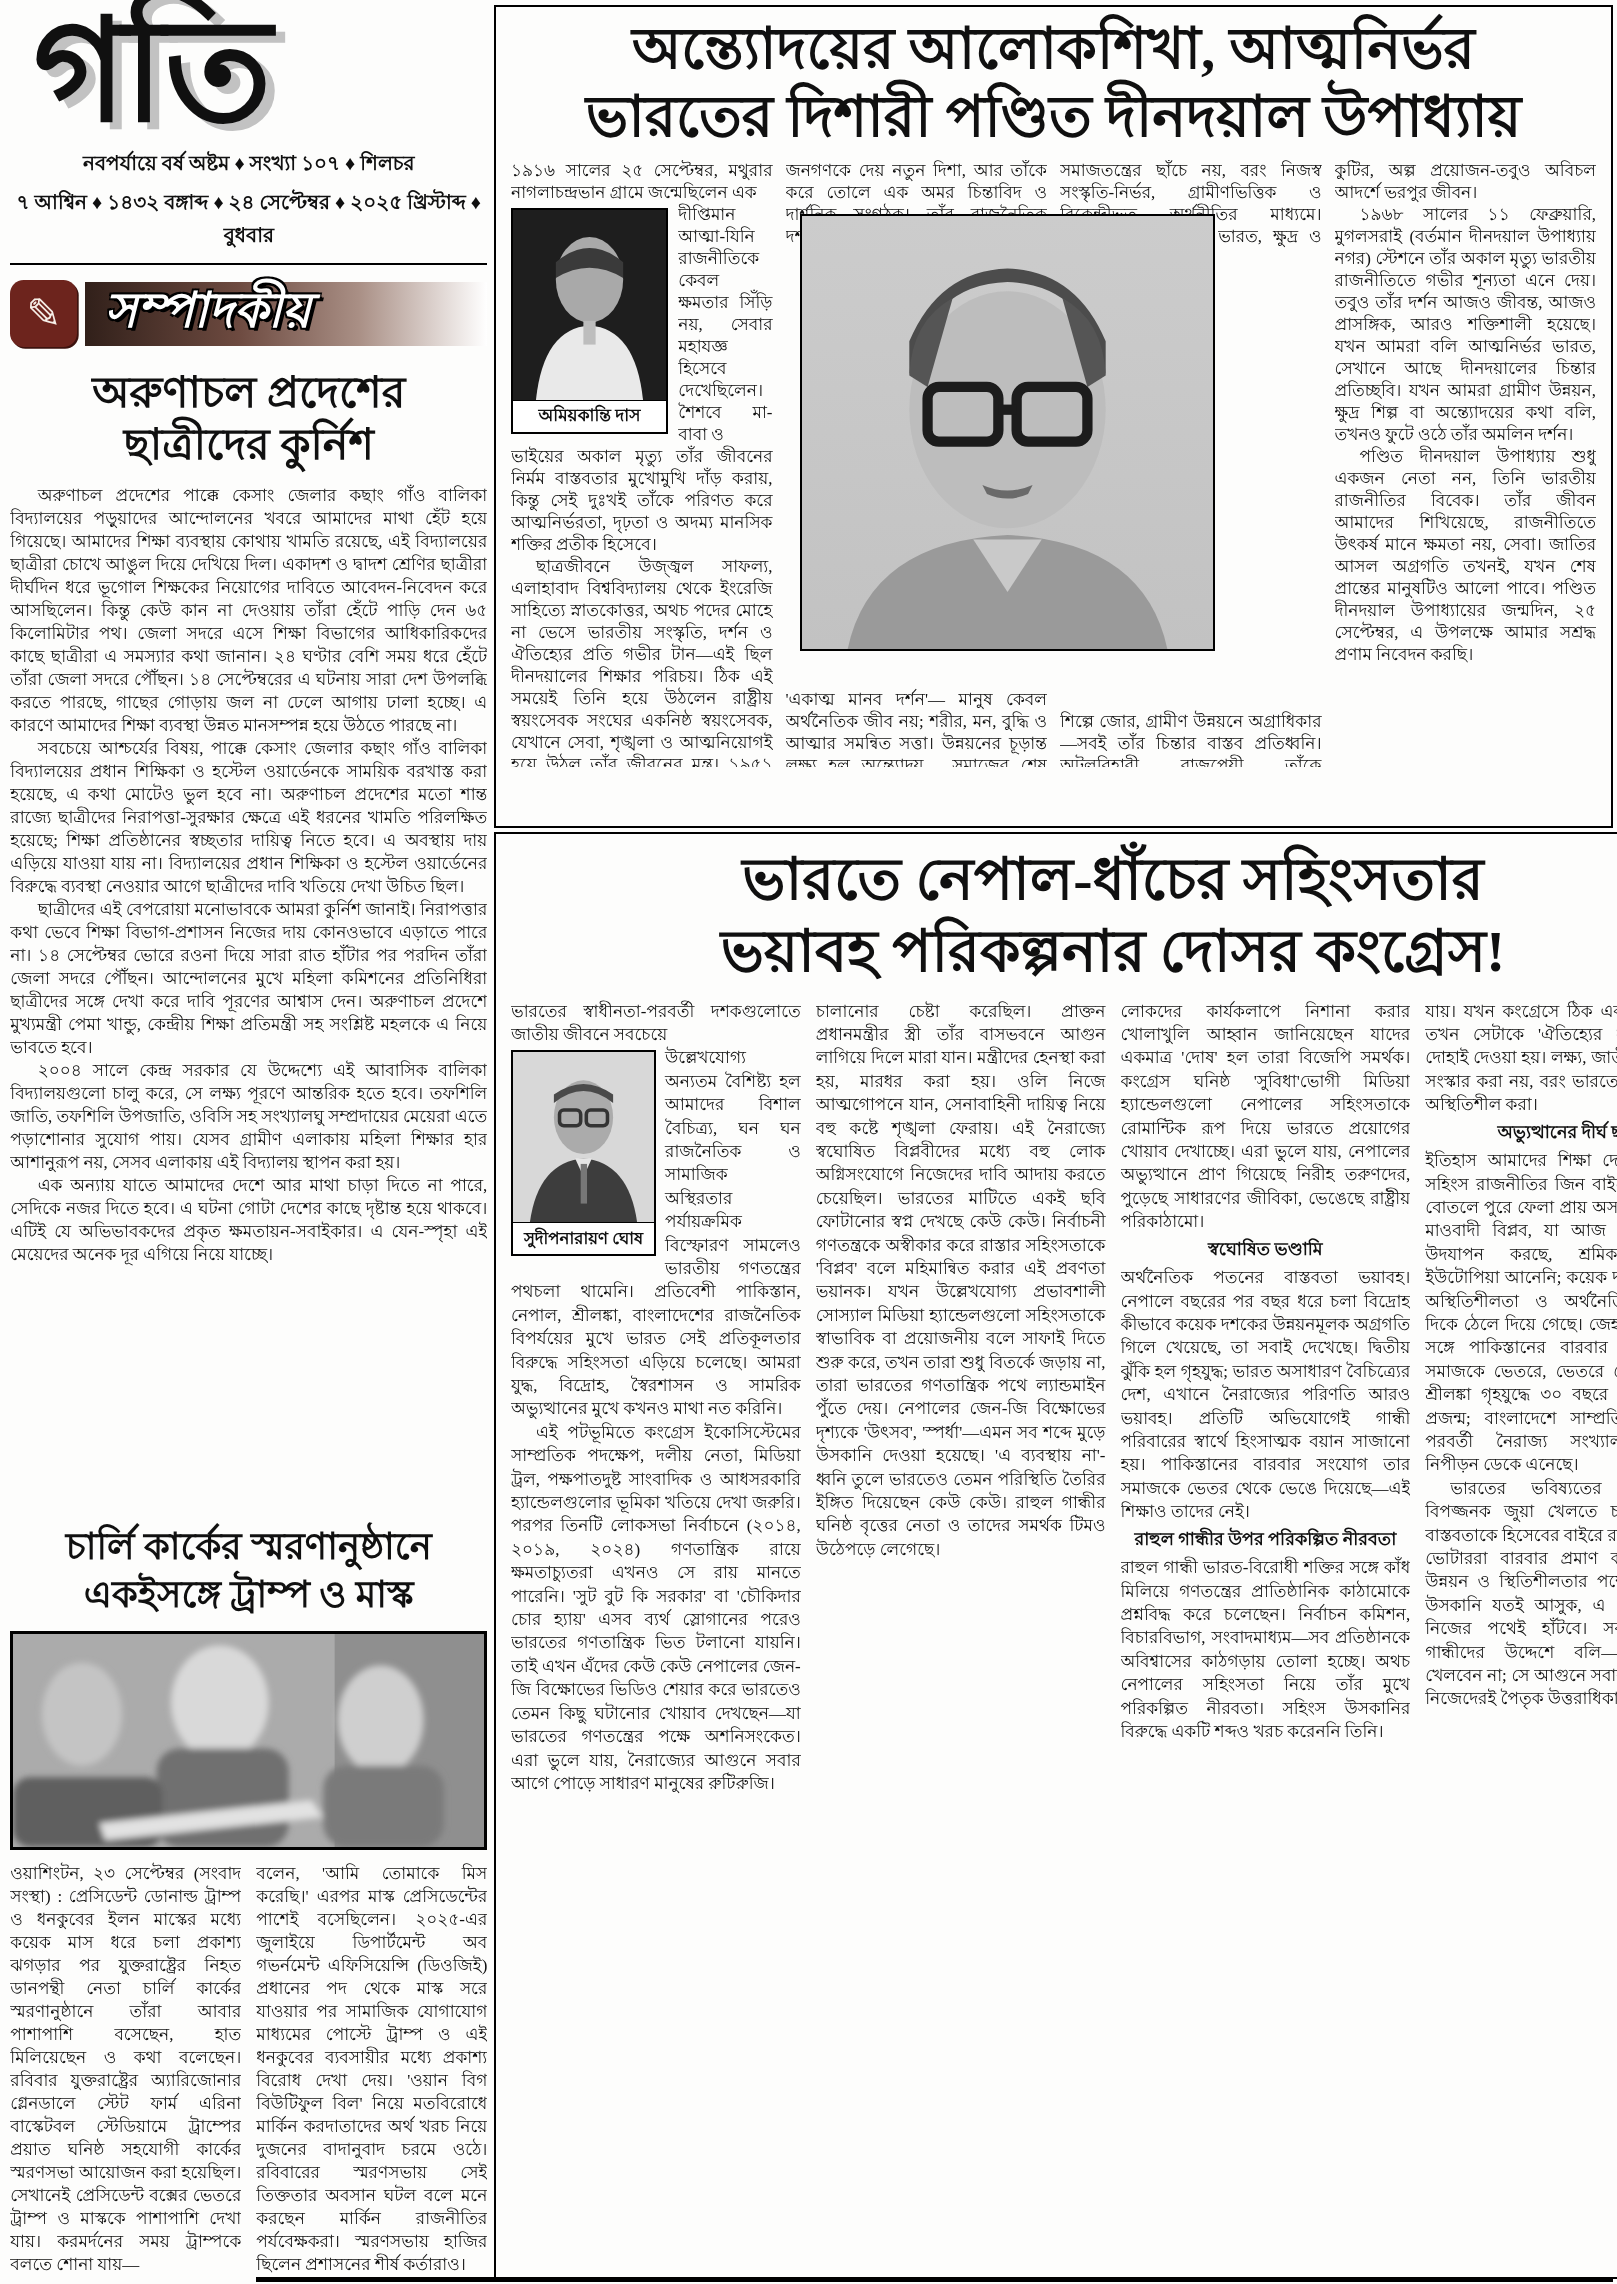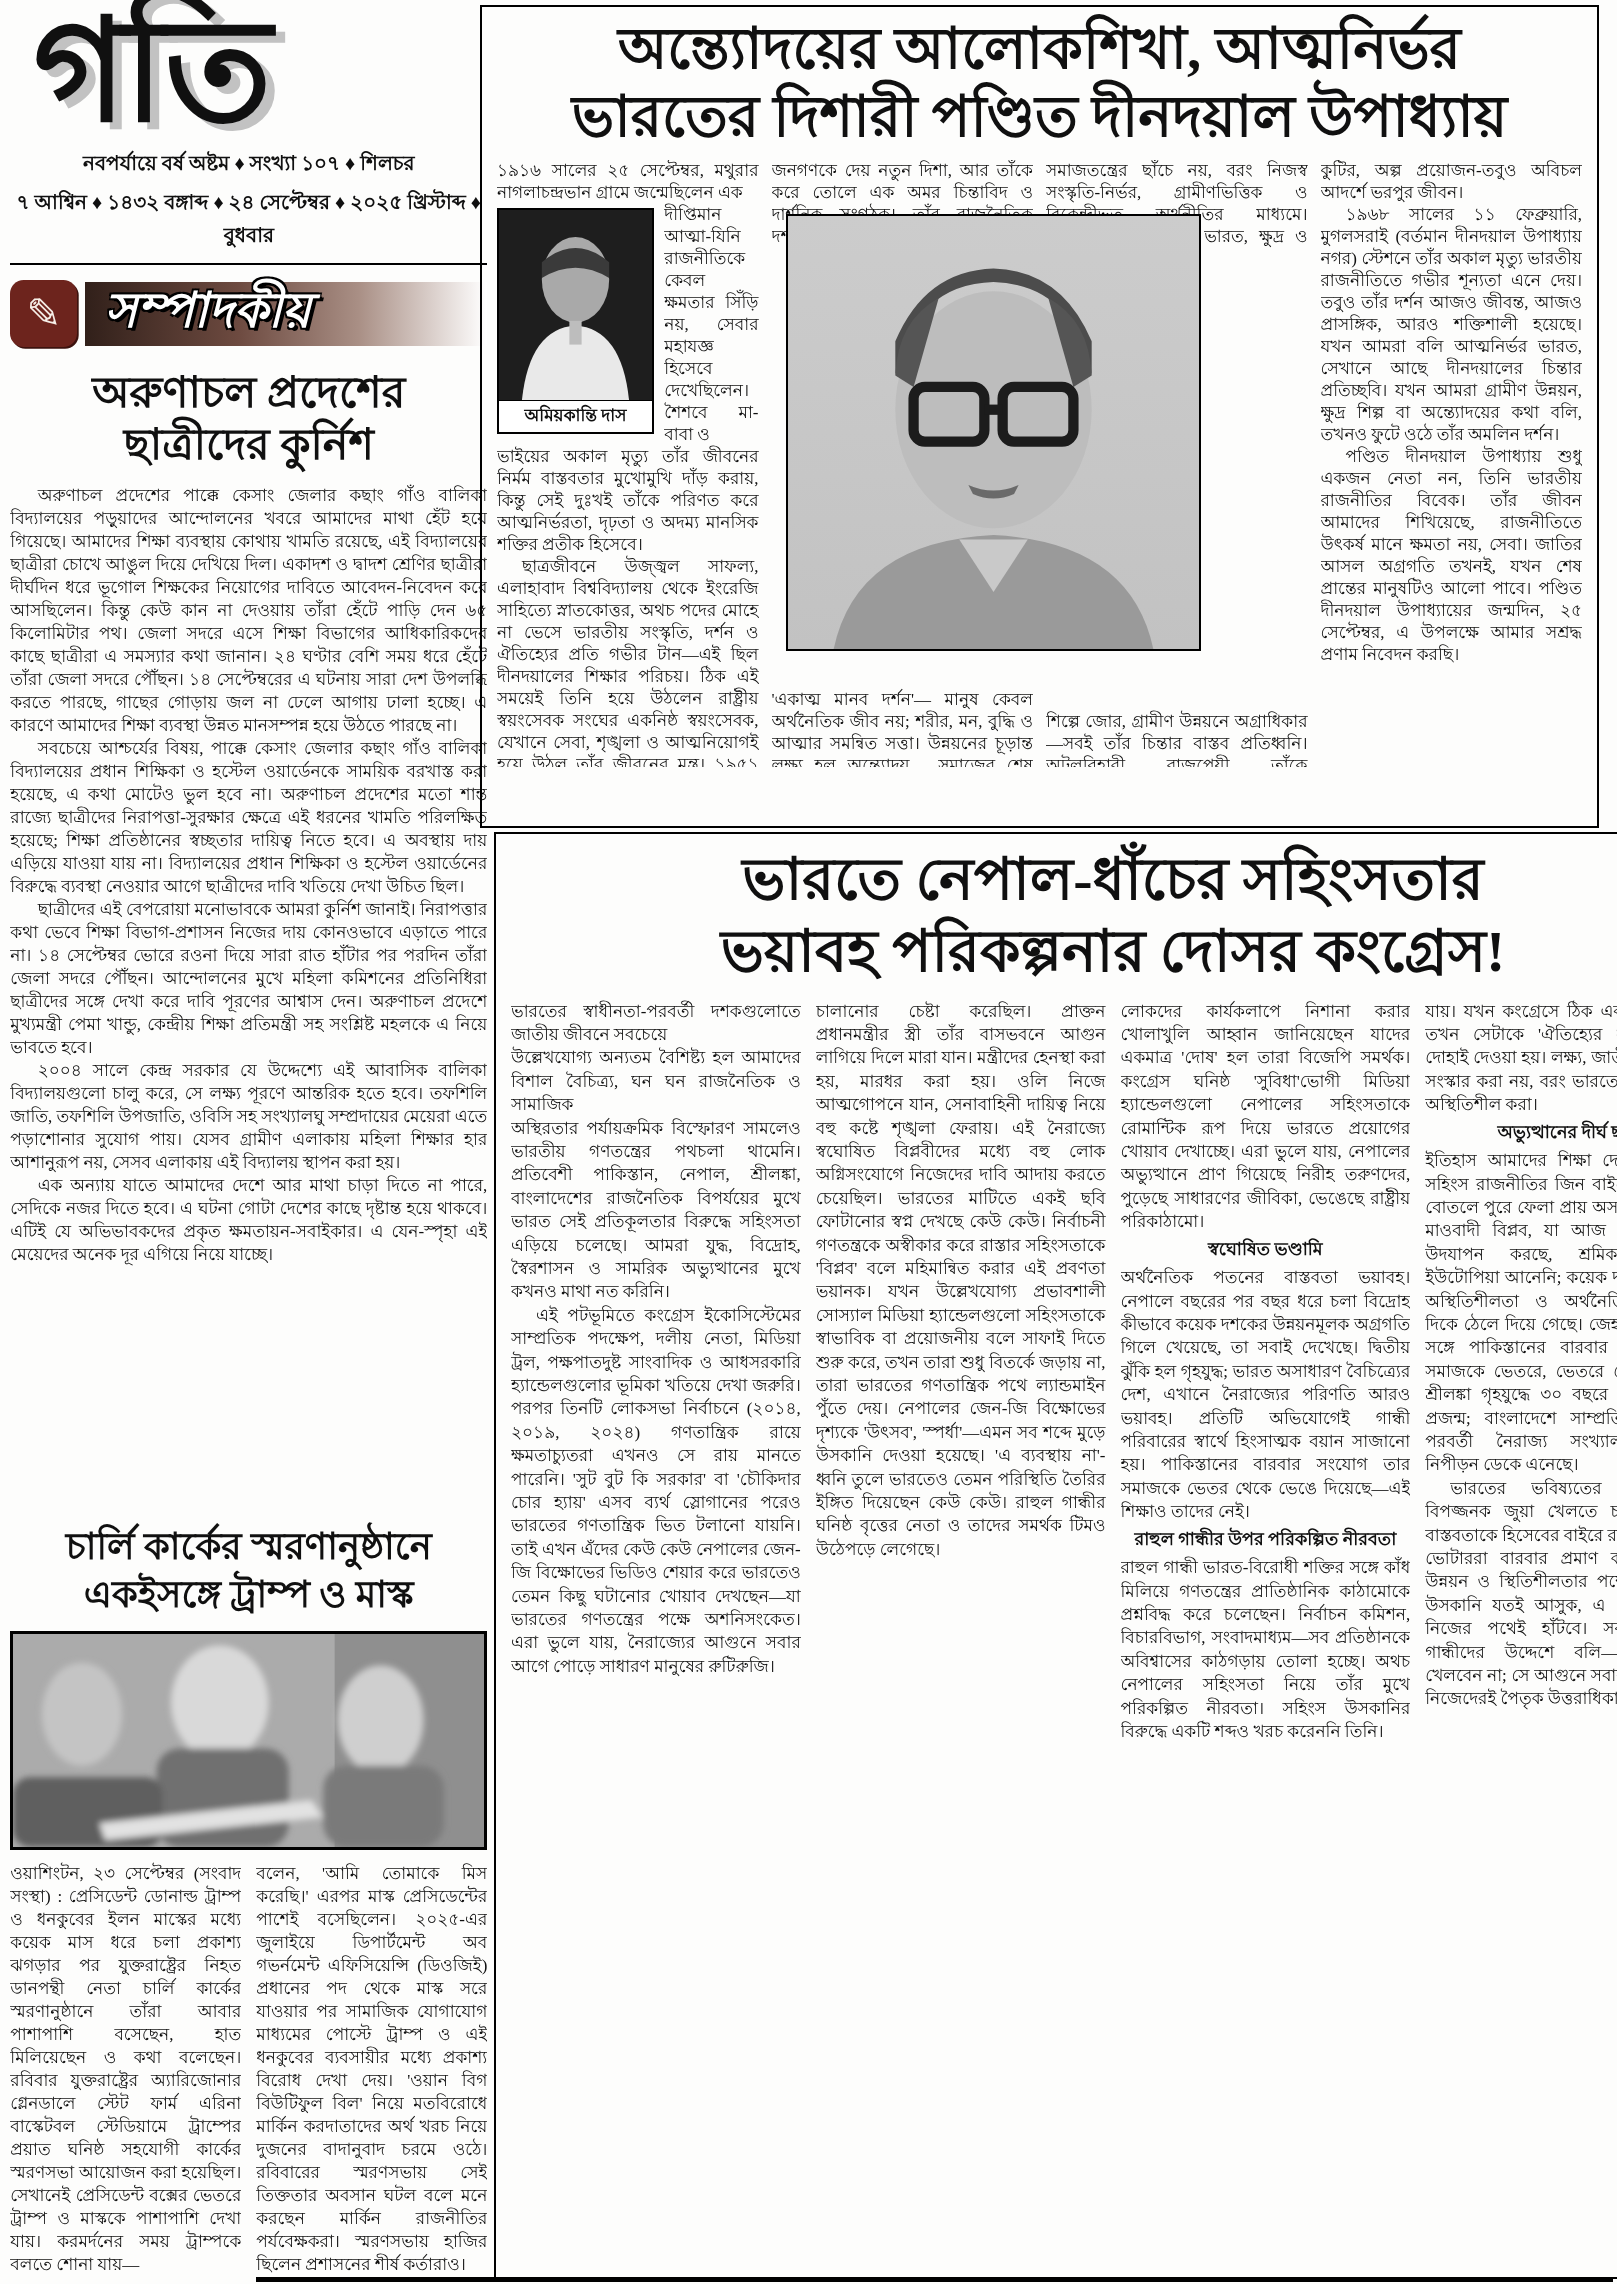--- a/index.html
+++ b/index.html
@@ -53,21 +53,21 @@
   .kirk-headline{
     font-size:37px;font-weight:bold;text-align:center;line-height:1.28;margin:17px 0 12.6px;
   }
   .kirk-photo{height:213px;border:3.4px solid #000;overflow:hidden;background:#a8a8a8;}
   .kirk-photo svg{display:block;width:100%;height:100%;}
   .kirk-cols{display:flex;gap:15px;margin-top:12.6px;height:439px;overflow:hidden;}
   .kirk-col{flex:1;font-size:17px;line-height:23px;text-align:justify;overflow:hidden;}
   .kirk-col p{margin:0;}
   
   .top-box{
-    position:absolute;left:480px;top:4.6px;width:1119px;height:823px;
+    position:absolute;left:494px;top:4.6px;width:1119px;height:823px;
     border:2.9px solid #000;box-sizing:border-box;padding:4.6px 15px 5.7px;
   }
   .top-headline{font-size:57px;font-weight:bold;text-align:center;line-height:1.2;margin:3.4px 0 9.1px;}
   .cols{position:relative;display:flex;gap:13px;height:607px;overflow:hidden;}
   .ncol{flex:1;font-size:17px;line-height:22px;text-align:justify;overflow:hidden;}
   .ncol p{margin:0;text-indent:25px;}
   .ncol p.cont{text-indent:0;}
   .author-box{float:left;width:157px;border:2.9px solid #000;margin:3.4px 10.3px 3.4px 0;background:#fff;box-sizing:border-box;}
   .author-box .ph{height:190px;overflow:hidden;}
   .author-box .ph svg{display:block;width:100%;height:100%;}
@@ -232,20 +232,37 @@
 
 <article class="mid-box">
   <h1 class="mid-headline">
     <span>ভারতে নেপাল-ধাঁচের সহিংসতার</span><br>
     <span>ভয়াবহ পরিকল্পনার দোসর কংগ্রেস!</span>
   </h1>
   <div class="mid-cols">
 
     <div class="ncol">
       <p class="cont">ভারতের স্বাধীনতা-পরবর্তী দশকগুলোতে জাতীয় জীবনে সবচেয়ে</p>
+      <div class="mid-author">
+        <div class="ph">
+          <svg viewBox="0 0 200 240" preserveAspectRatio="none">
+            <rect width="200" height="240" fill="#d8d8d8"></rect>
+            <ellipse cx="100" cy="92" rx="42" ry="52" fill="#ababab"></ellipse>
+            <path d="M58 72 Q100 38 142 72 L142 60 Q100 30 58 60 Z" fill="#4a4a4a"></path>
+            <g fill="none" stroke="#333" stroke-width="5">
+              <rect x="66" y="82" width="30" height="22" rx="6"></rect>
+              <rect x="104" y="82" width="30" height="22" rx="6"></rect>
+            </g>
+            <path d="M24 240 Q36 156 100 150 Q164 156 176 240 Z" fill="#3d3d3d"></path>
+            <path d="M88 150 L100 176 L112 150 Z" fill="#e6e6e6"></path>
+            <rect x="96" y="158" width="9" height="56" fill="#777"></rect>
+          </svg>
+        </div>
+        <div class="nm">সুদীপনারায়ণ ঘোষ</div>
+      </div>
       <p class="cont">উল্লেখযোগ্য অন্যতম বৈশিষ্ট্য হল আমাদের বিশাল বৈচিত্র্য, ঘন ঘন রাজনৈতিক ও সামাজিক</p>
       <p class="cont">অস্থিরতার পর্যায়ক্রমিক বিস্ফোরণ সামলেও ভারতীয় গণতন্ত্রের পথচলা থামেনি। প্রতিবেশী পাকিস্তান, নেপাল, শ্রীলঙ্কা, বাংলাদেশের রাজনৈতিক বিপর্যয়ের মুখে ভারত সেই প্রতিকূলতার বিরুদ্ধে সহিংসতা এড়িয়ে চলেছে। আমরা যুদ্ধ, বিদ্রোহ, স্বৈরশাসন ও সামরিক অভ্যুত্থানের মুখে কখনও মাথা নত করিনি।</p>
       <p>এই পটভূমিতে কংগ্রেস ইকোসিস্টেমের সাম্প্রতিক পদক্ষেপ, দলীয় নেতা, মিডিয়া ট্রল, পক্ষপাতদুষ্ট সাংবাদিক ও আধসরকারি হ্যান্ডেলগুলোর ভূমিকা খতিয়ে দেখা জরুরি। পরপর তিনটি লোকসভা নির্বাচনে (২০১৪, ২০১৯, ২০২৪) গণতান্ত্রিক রায়ে ক্ষমতাচ্যুতরা এখনও সে রায় মানতে পারেনি। 'সুট বুট কি সরকার' বা 'চৌকিদার চোর হ্যায়' এসব ব্যর্থ স্লোগানের পরেও ভারতের গণতান্ত্রিক ভিত টলানো যায়নি। তাই এখন এঁদের কেউ কেউ নেপালের জেন-জি বিক্ষোভের ভিডিও শেয়ার করে ভারতেও তেমন কিছু ঘটানোর খোয়াব দেখছেন—যা ভারতের গণতন্ত্রের পক্ষে অশনিসংকেত। এরা ভুলে যায়, নৈরাজ্যের আগুনে সবার আগে পোড়ে সাধারণ মানুষের রুটিরুজি।</p>
     </div>
 
     <div class="ncol">
       <p class="cont">চালানোর চেষ্টা করেছিল। প্রাক্তন প্রধানমন্ত্রীর স্ত্রী তাঁর বাসভবনে আগুন লাগিয়ে দিলে মারা যান। মন্ত্রীদের হেনস্থা করা হয়, মারধর করা হয়। ওলি নিজে আত্মগোপনে যান, সেনাবাহিনী দায়িত্ব নিয়ে বহু কষ্টে শৃঙ্খলা ফেরায়। এই নৈরাজ্যে স্বঘোষিত বিপ্লবীদের মধ্যে বহু লোক অগ্নিসংযোগে নিজেদের দাবি আদায় করতে চেয়েছিল। ভারতের মাটিতে একই ছবি ফোটানোর স্বপ্ন দেখছে কেউ কেউ। নির্বাচনী গণতন্ত্রকে অস্বীকার করে রাস্তার সহিংসতাকে 'বিপ্লব' বলে মহিমান্বিত করার এই প্রবণতা ভয়ানক। যখন উল্লেখযোগ্য প্রভাবশালী সোস্যাল মিডিয়া হ্যান্ডেলগুলো সহিংসতাকে স্বাভাবিক বা প্রয়োজনীয় বলে সাফাই দিতে শুরু করে, তখন তারা শুধু বিতর্কে জড়ায় না, তারা ভারতের গণতান্ত্রিক পথে ল্যান্ডমাইন পুঁতে দেয়। নেপালের জেন-জি বিক্ষোভের দৃশ্যকে 'উৎসব', 'স্পর্ধা'—এমন সব শব্দে মুড়ে উসকানি দেওয়া হয়েছে। 'এ ব্যবস্থায় না'-ধ্বনি তুলে ভারতেও তেমন পরিস্থিতি তৈরির ইঙ্গিত দিয়েছেন কেউ কেউ। রাহুল গান্ধীর ঘনিষ্ঠ বৃত্তের নেতা ও তাদের সমর্থক টিমও উঠেপড়ে লেগেছে।</p>
     </div>
 
     <div class="ncol">

